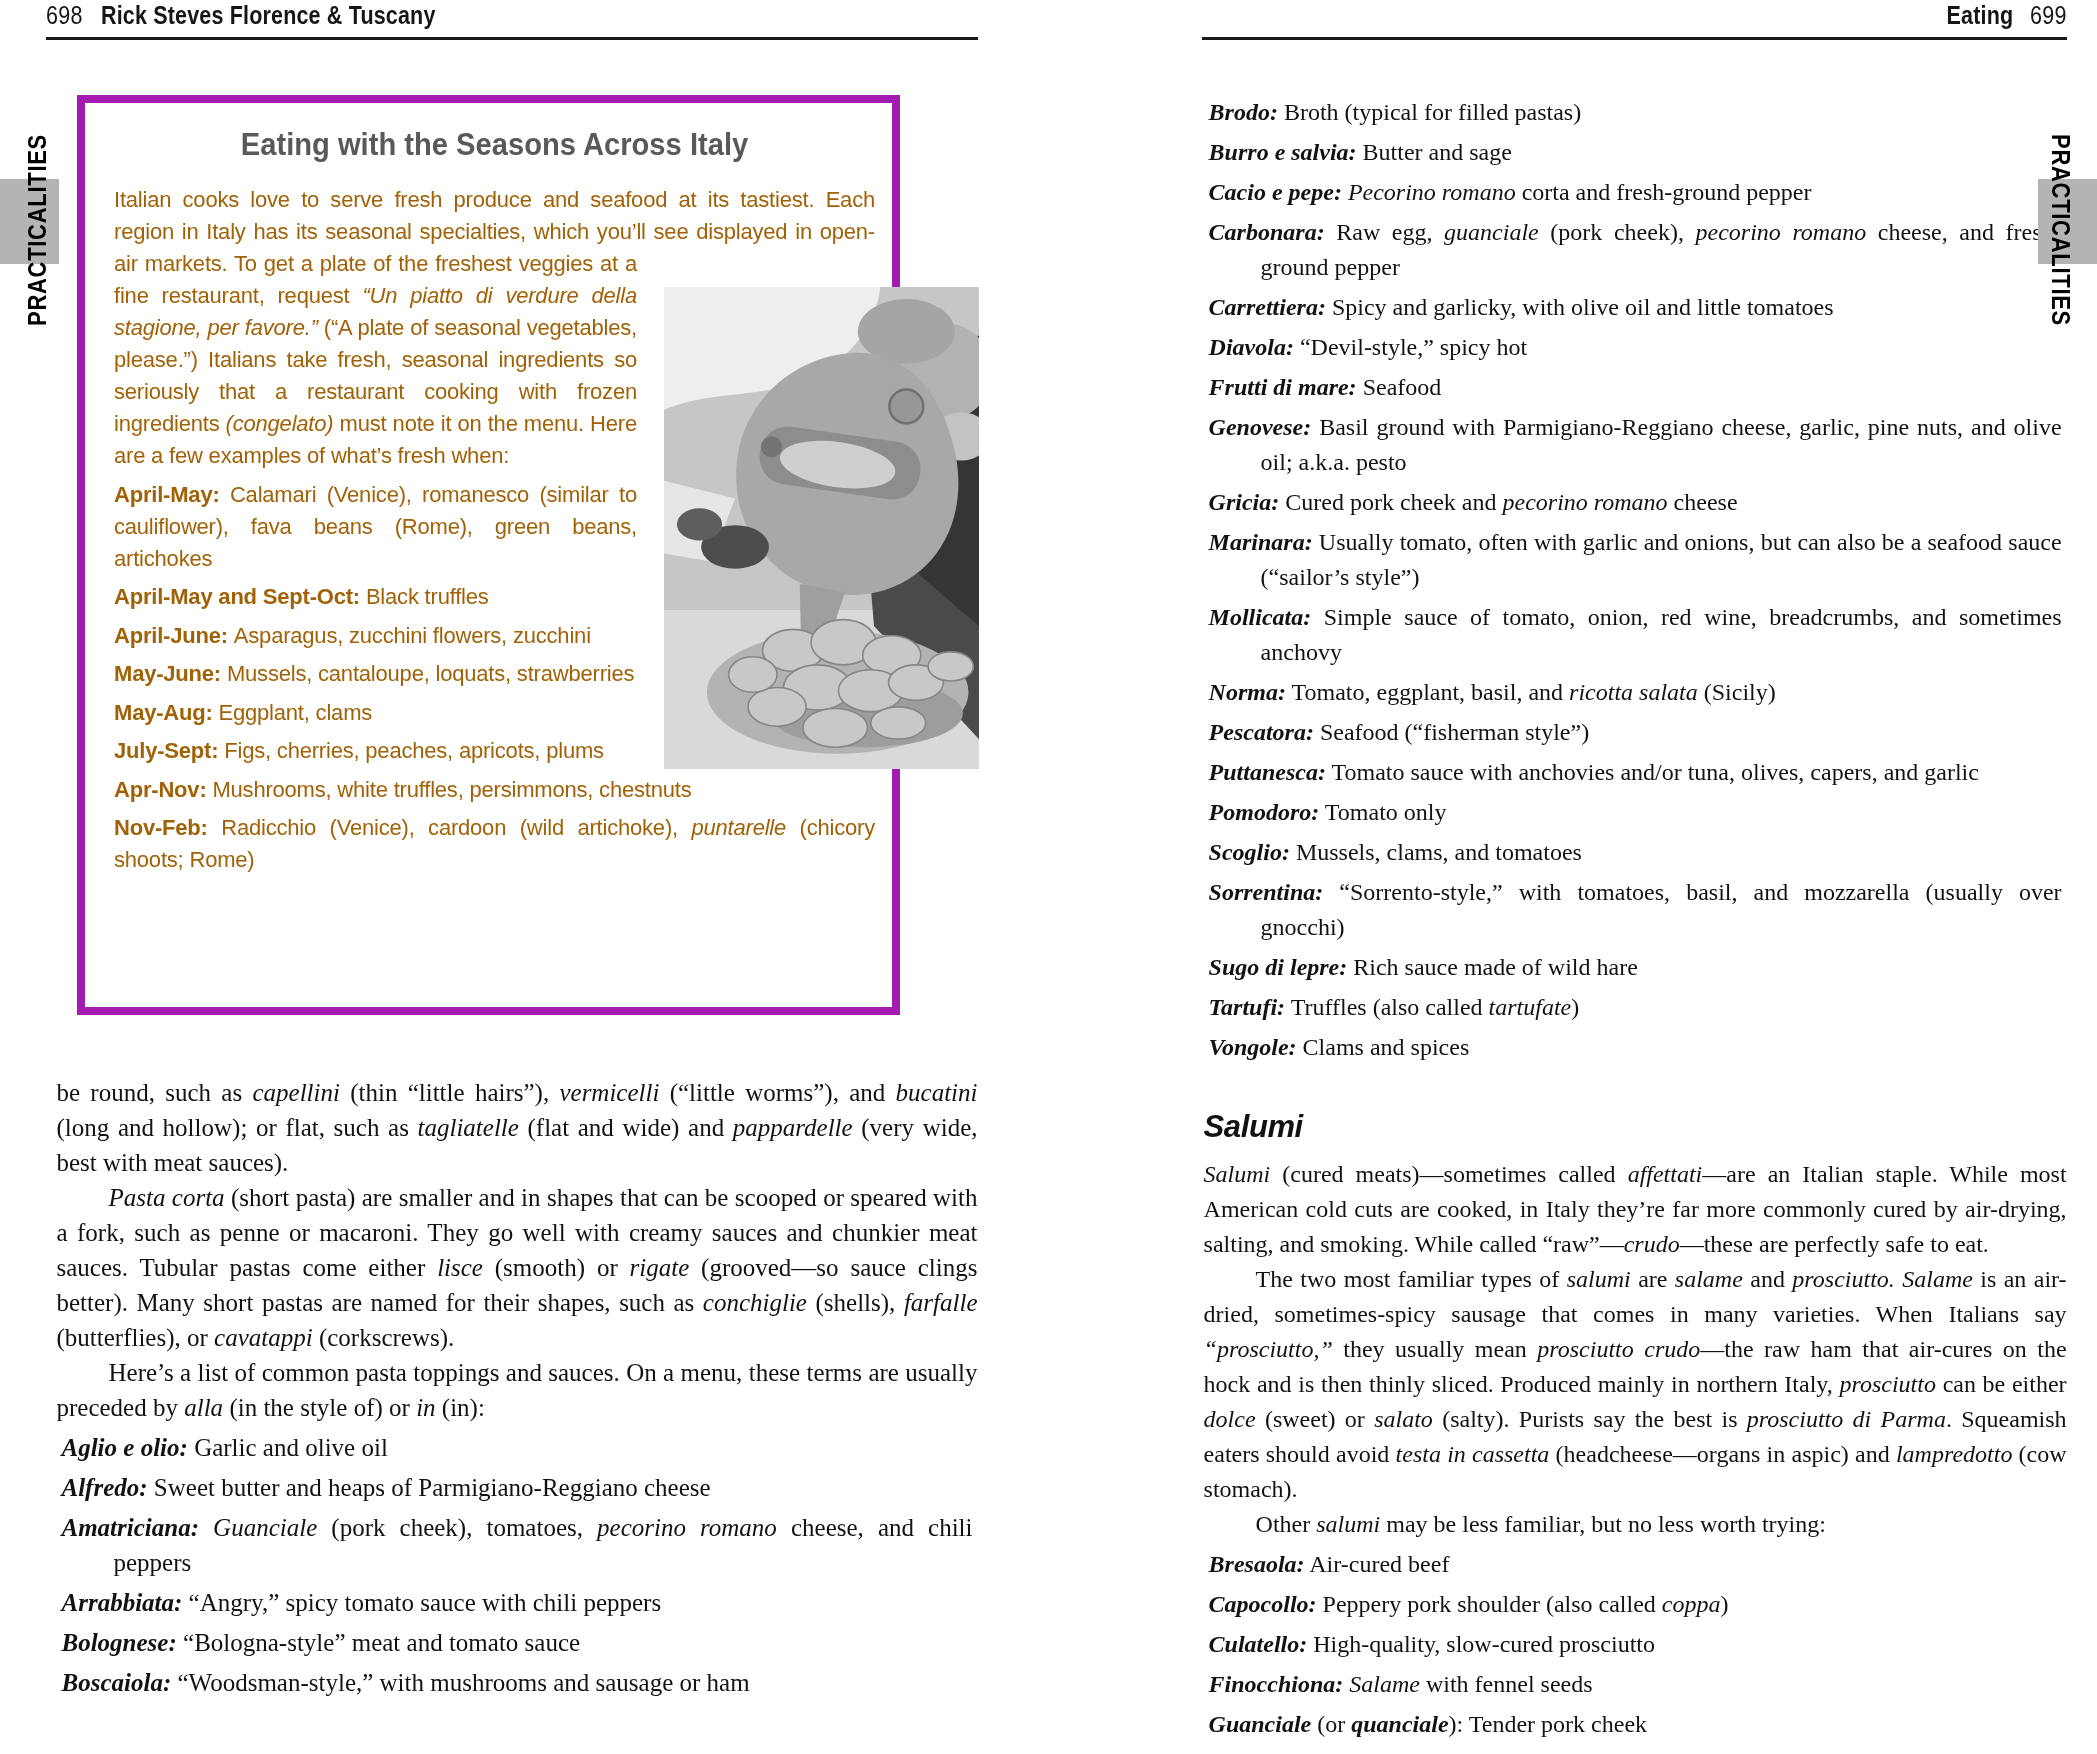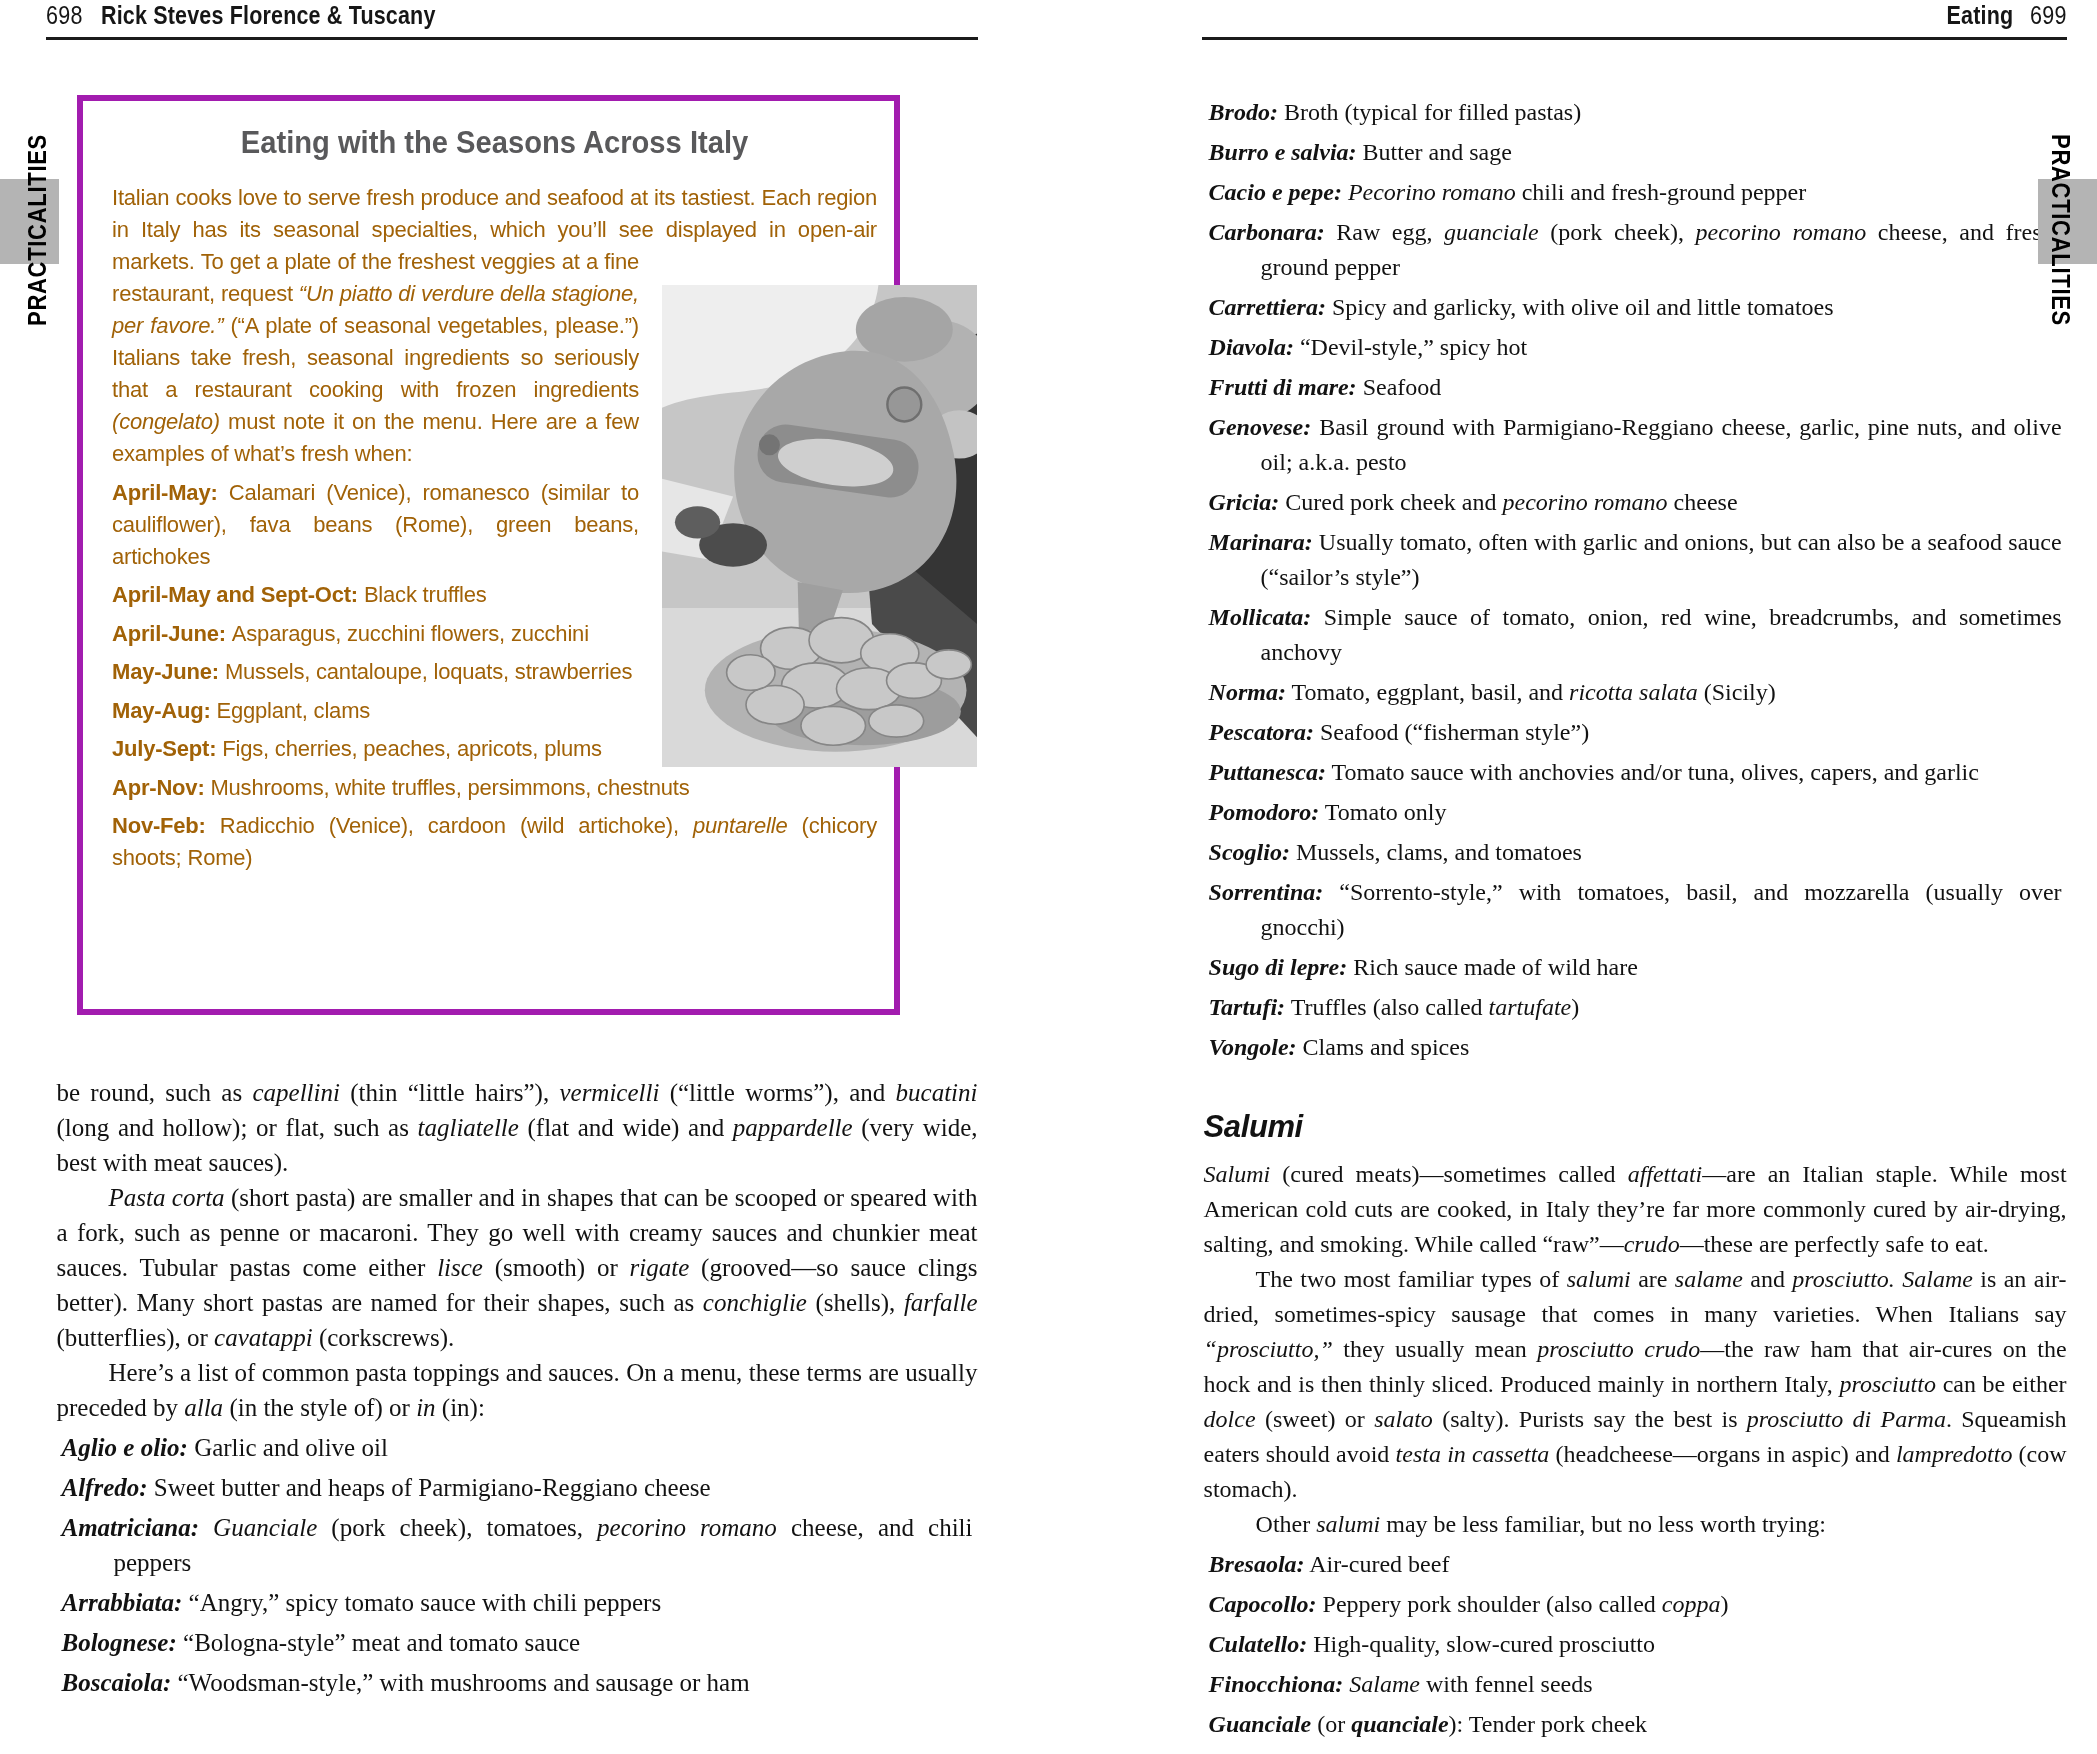--- a/index.html
+++ b/index.html
@@ -20,21 +20,21 @@
   .right-head .pagenum{margin-left:19.4px;}
   .head-rule{position:absolute;top:37px;height:3.2px;background:#1b1b1b;width:100%;}
 
   
   .page-col{position:absolute;top:0;height:1755px;}
   .col-left{left:46px;width:932px;}
   .col-right{left:1202px;width:865px;}
 
   
   .season-box{position:absolute;left:31px;top:95px;width:823px;height:920px;
-        box-sizing:border-box;border:6px solid #a21caf;background:#fff;
+        box-sizing:border-box;border:8px solid #a21caf;background:#fff;
         padding:11.3px 17px 0 29px;font-family:"Liberation Sans",sans-serif;}
   .box-title{margin:13px 0 21px;text-align:center;font-size:31px;font-weight:700;
         color:#59595b;letter-spacing:0;transform:scaleX(0.94);}
   .box-intro,.season-item{margin:0;font-size:22px;line-height:32px;text-align:justify;
         color:#a16207;letter-spacing:-0.2px;}
   .season-item{margin-top:6.5px;}
   .photo-spacer{float:right;width:212px;height:487px;margin-left:26px;margin-bottom:9.7px;}
   .truffle-photo{position:absolute;left:579px;top:184px;width:315px;height:482px;margin:0;z-index:2;}
   .truffle-photo svg{display:block;width:100%;height:100%;}
 
@@ -150,21 +150,21 @@
         <span class="section-name">Eating</span><span class="pagenum">699</span>
       </span>
     </header>
     <div class="head-rule"></div>
 
     <div class="serif-flow right-flow">
       <div class="entry-list">
 
       <p class="entry"><span class="run-bi">Brodo:</span><span> Broth (typical for filled pastas)</span></p>
           <p class="entry"><span class="run-bi">Burro e salvia:</span><span> Butter and sage</span></p>
-          <p class="entry"><span class="run-bi">Cacio e pepe:</span><span> </span><span class="run-i">Pecorino romano</span><span> chili and fresh-ground pepper</span></p>
+          <p class="entry"><span class="run-bi">Cacio e pepe:</span><span> </span><span class="run-i">Pecorino romano</span><span> corta and fresh-ground pepper</span></p>
           <p class="entry"><span class="run-bi">Carbonara:</span><span> Raw egg, </span><span class="run-i">guanciale</span><span> (pork cheek), </span><span class="run-i">pecorino romano</span><span> cheese, and fresh-ground pepper</span></p>
           <p class="entry"><span class="run-bi">Carrettiera:</span><span> Spicy and garlicky, with olive oil and little tomatoes</span></p>
           <p class="entry"><span class="run-bi">Diavola:</span><span> “Devil-style,” spicy hot</span></p>
           <p class="entry"><span class="run-bi">Frutti di mare:</span><span> Seafood</span></p>
           <p class="entry"><span class="run-bi">Genovese:</span><span> Basil ground with Parmigiano-Reggiano cheese, garlic, pine nuts, and olive oil; a.k.a. pesto</span></p>
           <p class="entry"><span class="run-bi">Gricia:</span><span> Cured pork cheek and </span><span class="run-i">pecorino romano</span><span> cheese</span></p>
           <p class="entry"><span class="run-bi">Marinara:</span><span> Usually tomato, often with garlic and onions, but can also be a seafood sauce (“sailor’s style”)</span></p>
           <p class="entry"><span class="run-bi">Mollicata:</span><span> Simple sauce of tomato, onion, red wine, breadcrumbs, and sometimes anchovy</span></p>
           <p class="entry"><span class="run-bi">Norma:</span><span> Tomato, eggplant, basil, and </span><span class="run-i">ricotta salata</span><span> (Sicily)</span></p>
           <p class="entry"><span class="run-bi">Pescatora:</span><span> Seafood (“fisherman style”)</span></p>

